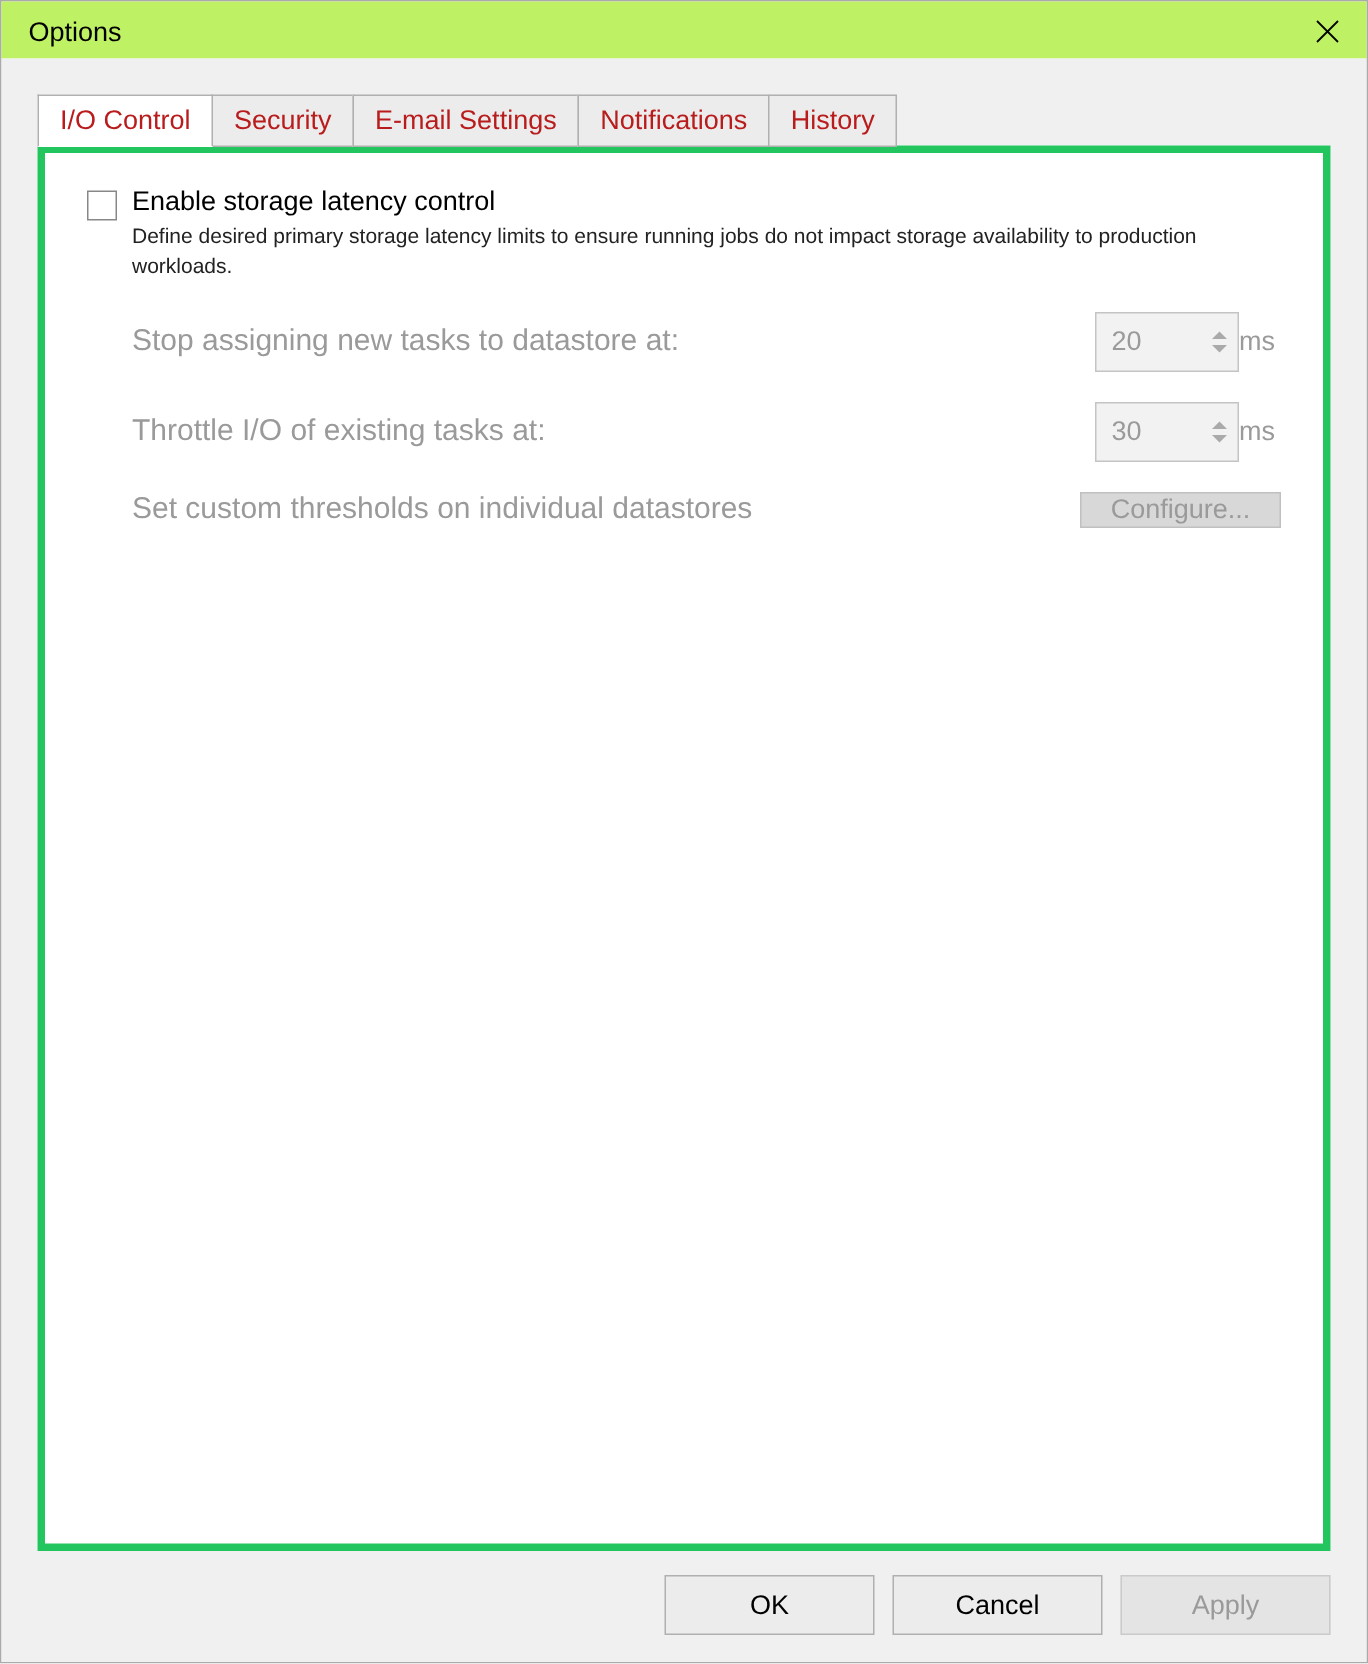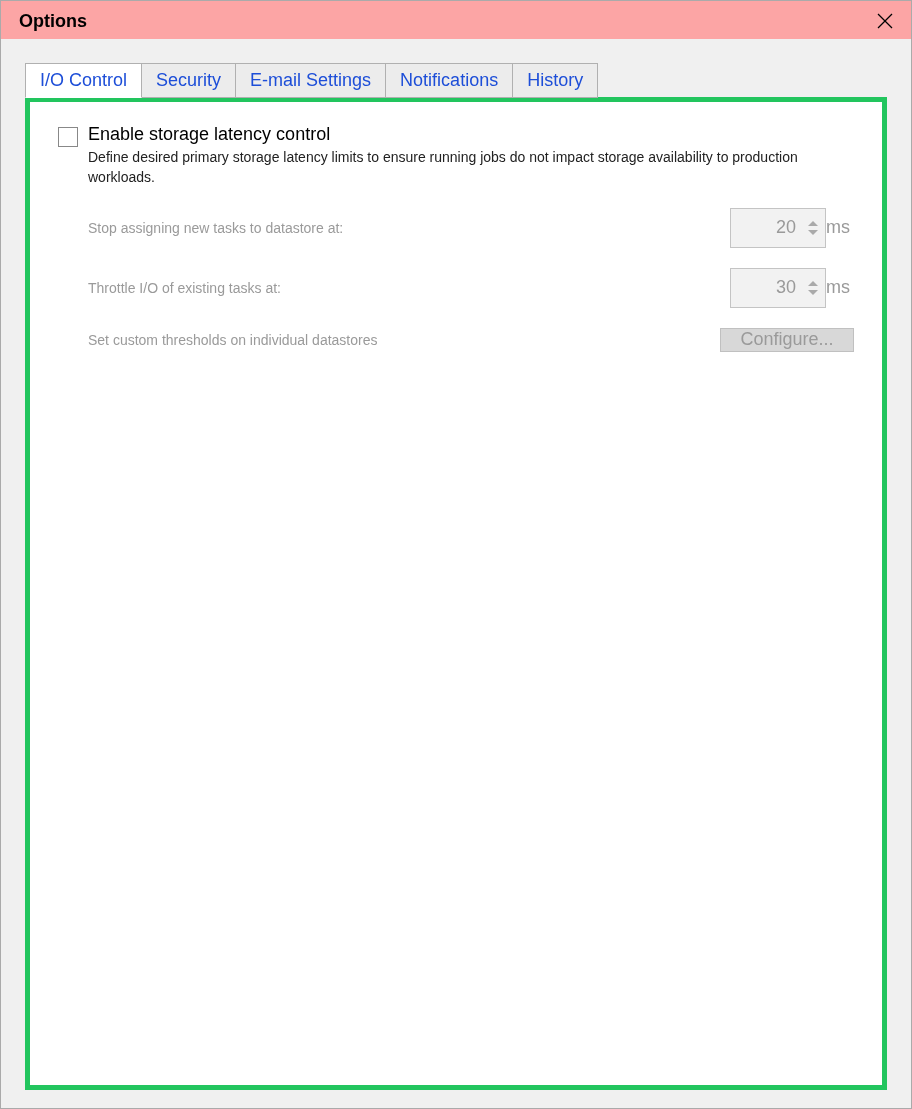--- a/index.html
+++ b/index.html
@@ -17,22 +17,21 @@
       border: 1px solid #aaa;
       background: #fff;
       display: flex;
       flex-direction: column;
     }
     .titlebar {
       display: flex;
       justify-content: space-between;
       align-items: center;
       padding: 8px 14px 6px 18px;
-      background: #fca5a5;
-      font-weight: bold;
+      background: #bef264;
     }
     .titlebar-title {
       font-size: 18px;
       color: #000;
     }
     .close-btn {
       width: 24px;
       height: 24px;
       display: flex;
       align-items: center;
@@ -51,21 +50,21 @@
     .tabs {
       display: flex;
       position: relative;
       z-index: 2;
     }
     .tab {
       border: 1px solid #b0b0b0;
       background: #ececec;
       padding: 6px 14px;
       font-size: 18px;
-      color: #1d4ed8;
+      color: #b91c1c;
       cursor: pointer;
       margin-right: -1px;
       position: relative;
     }
     .tab.active {
       background: #fff;
       border-bottom: 1px solid #fff;
       z-index: 3;
     }
     .tab-panel {
@@ -106,31 +105,30 @@
     }
     .setting-row {
       display: flex;
       align-items: center;
       margin-top: 20px;
       padding-left: 30px;
       color: #9a9a9a;
     }
     .setting-label {
       flex: 1;
-      font-size: 14px;
+      font-size: 20px;
     }
     .spinner {
       width: 96px;
       height: 40px;
       border: 1px solid #c4c4c4;
       background: #f2f2f2;
       display: flex;
       align-items: center;
       position: relative;
-      padding-left: 35px;
     }
     .spinner-value {
       padding-left: 10px;
       font-size: 18px;
       color: #9a9a9a;
       flex: 1;
     }
     .spinner-arrows {
       width: 24px;
       height: 100%;
@@ -250,14 +248,19 @@
         </div>
         <div class="unit">ms</div>
       </div>
 
       <div class="setting-row">
         <div class="setting-label">Set custom thresholds on individual datastores</div>
         <div class="configure-btn">Configure...</div>
       </div>
     </div>
 
+    <div class="footer">
+      <div class="footer-btn">OK</div>
+      <div class="footer-btn">Cancel</div>
+      <div class="footer-btn disabled">Apply</div>
+    </div>
   </div>
 </div>
 
 </body></html>

